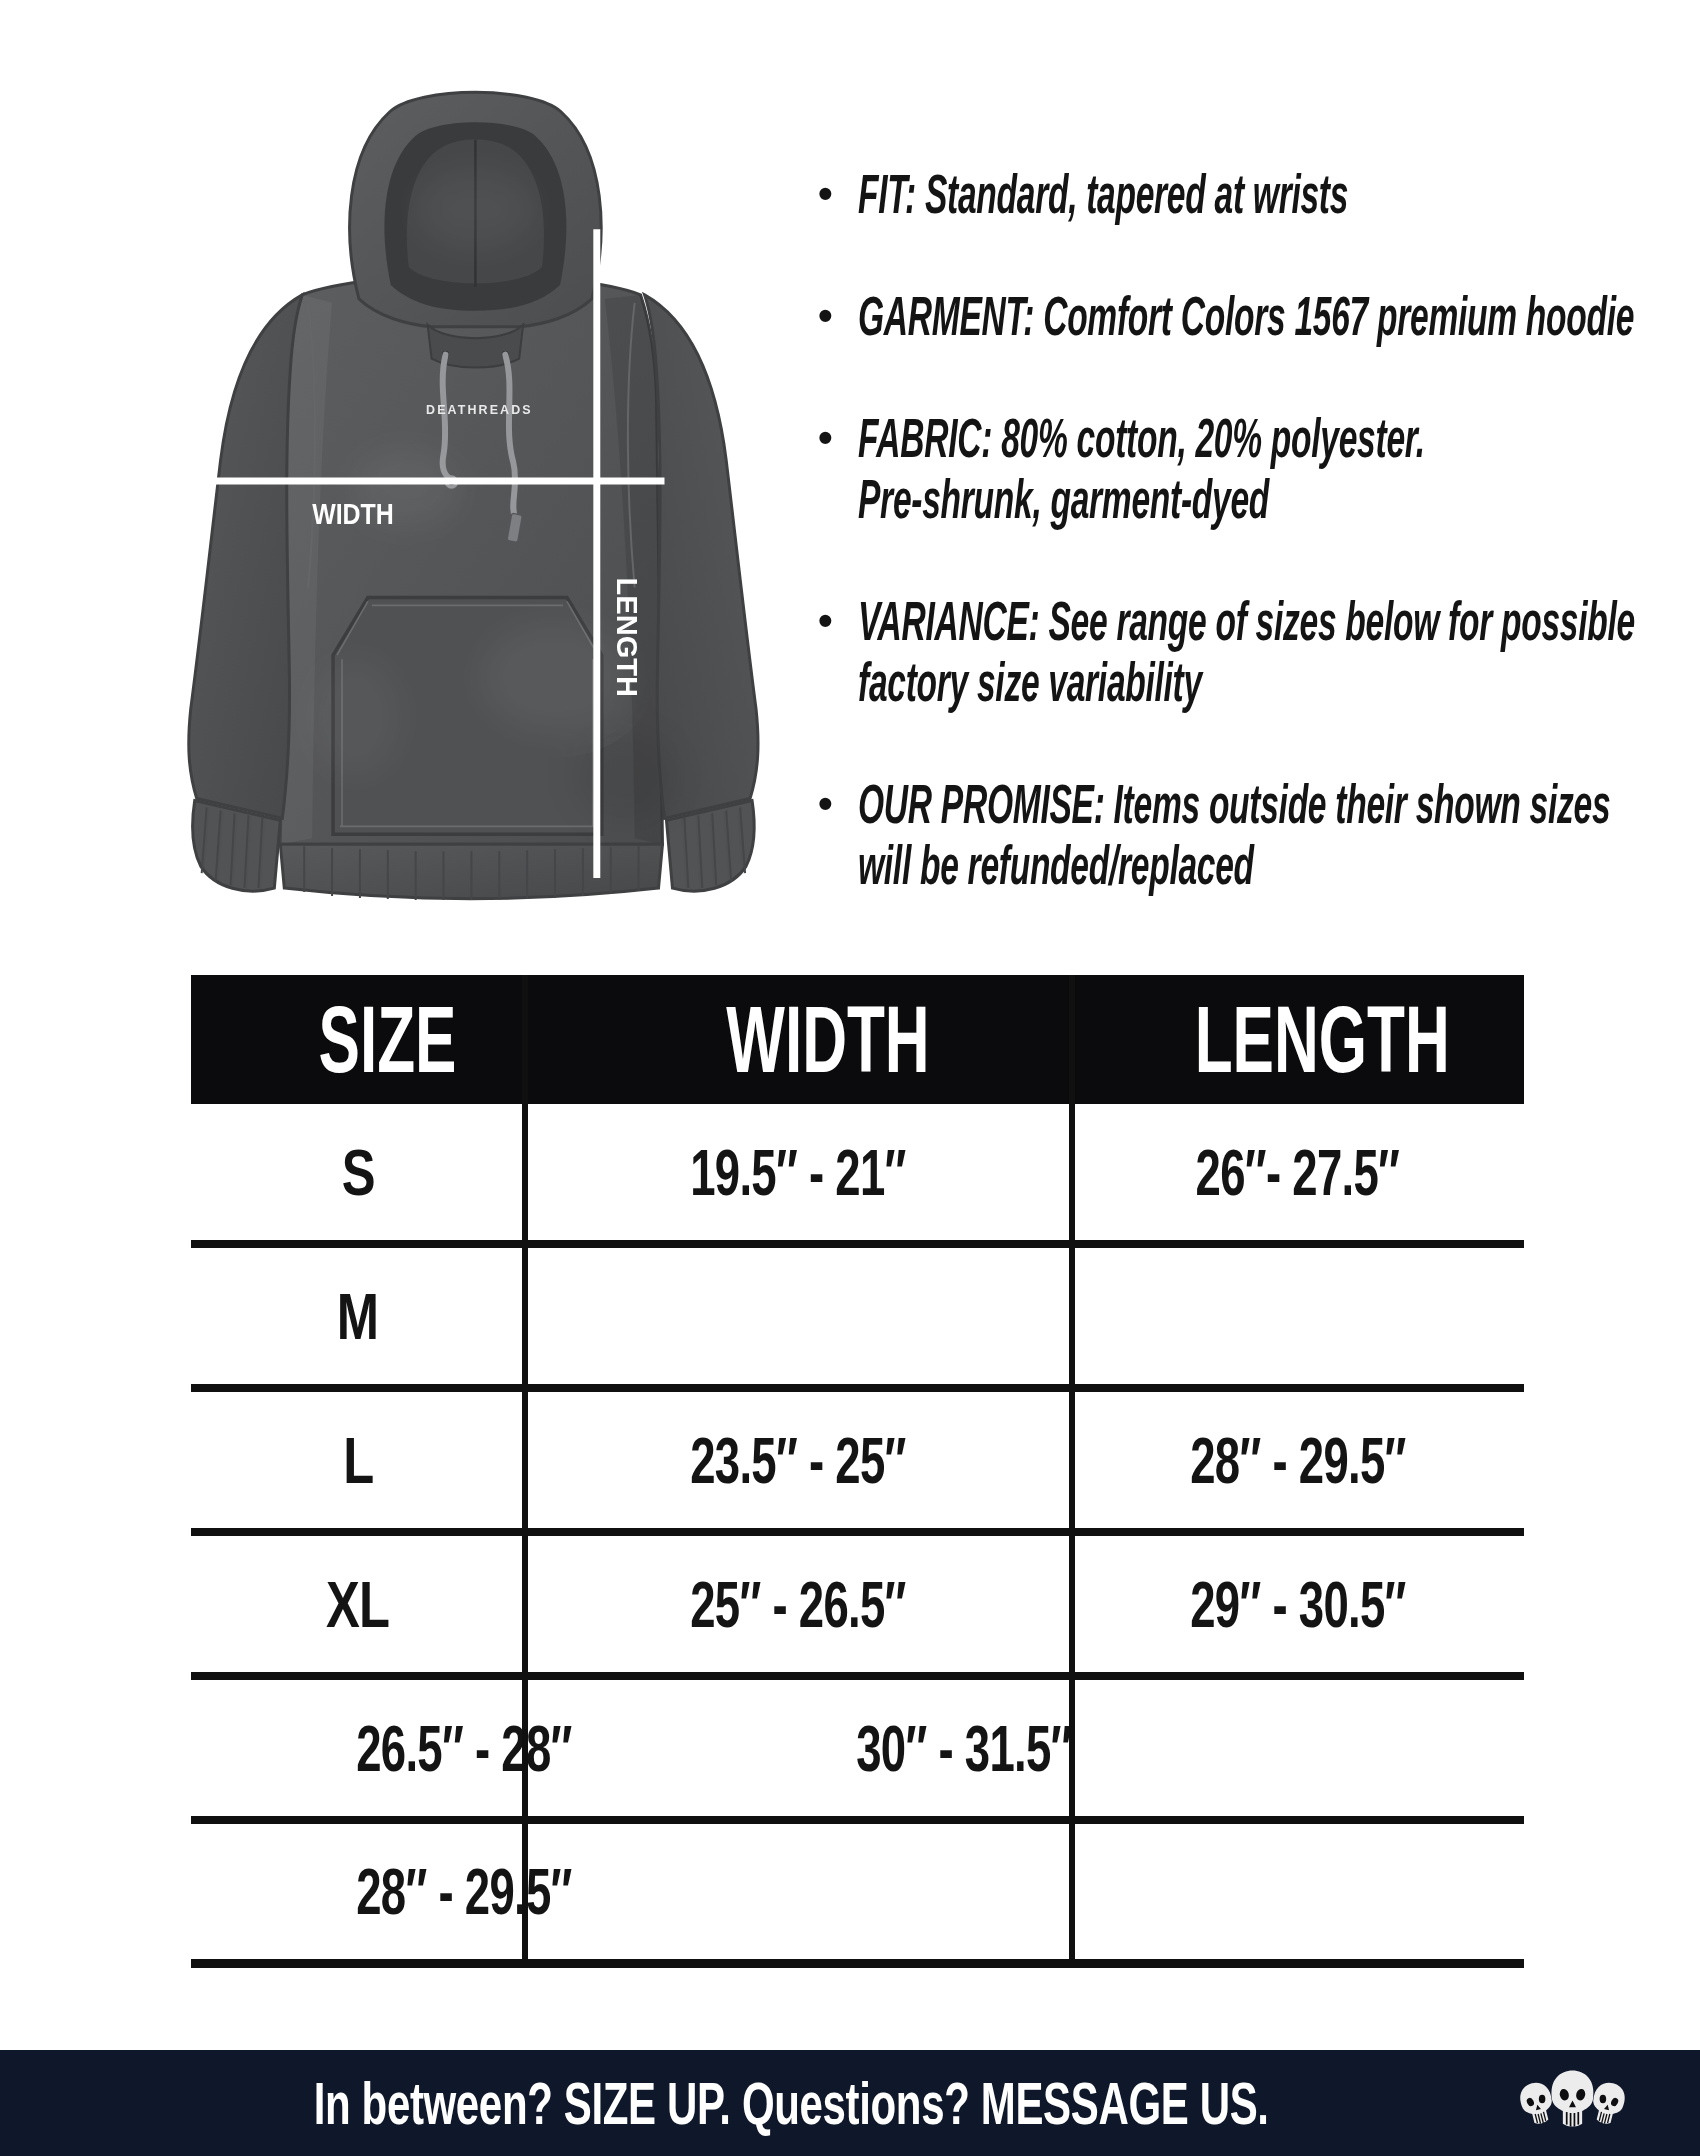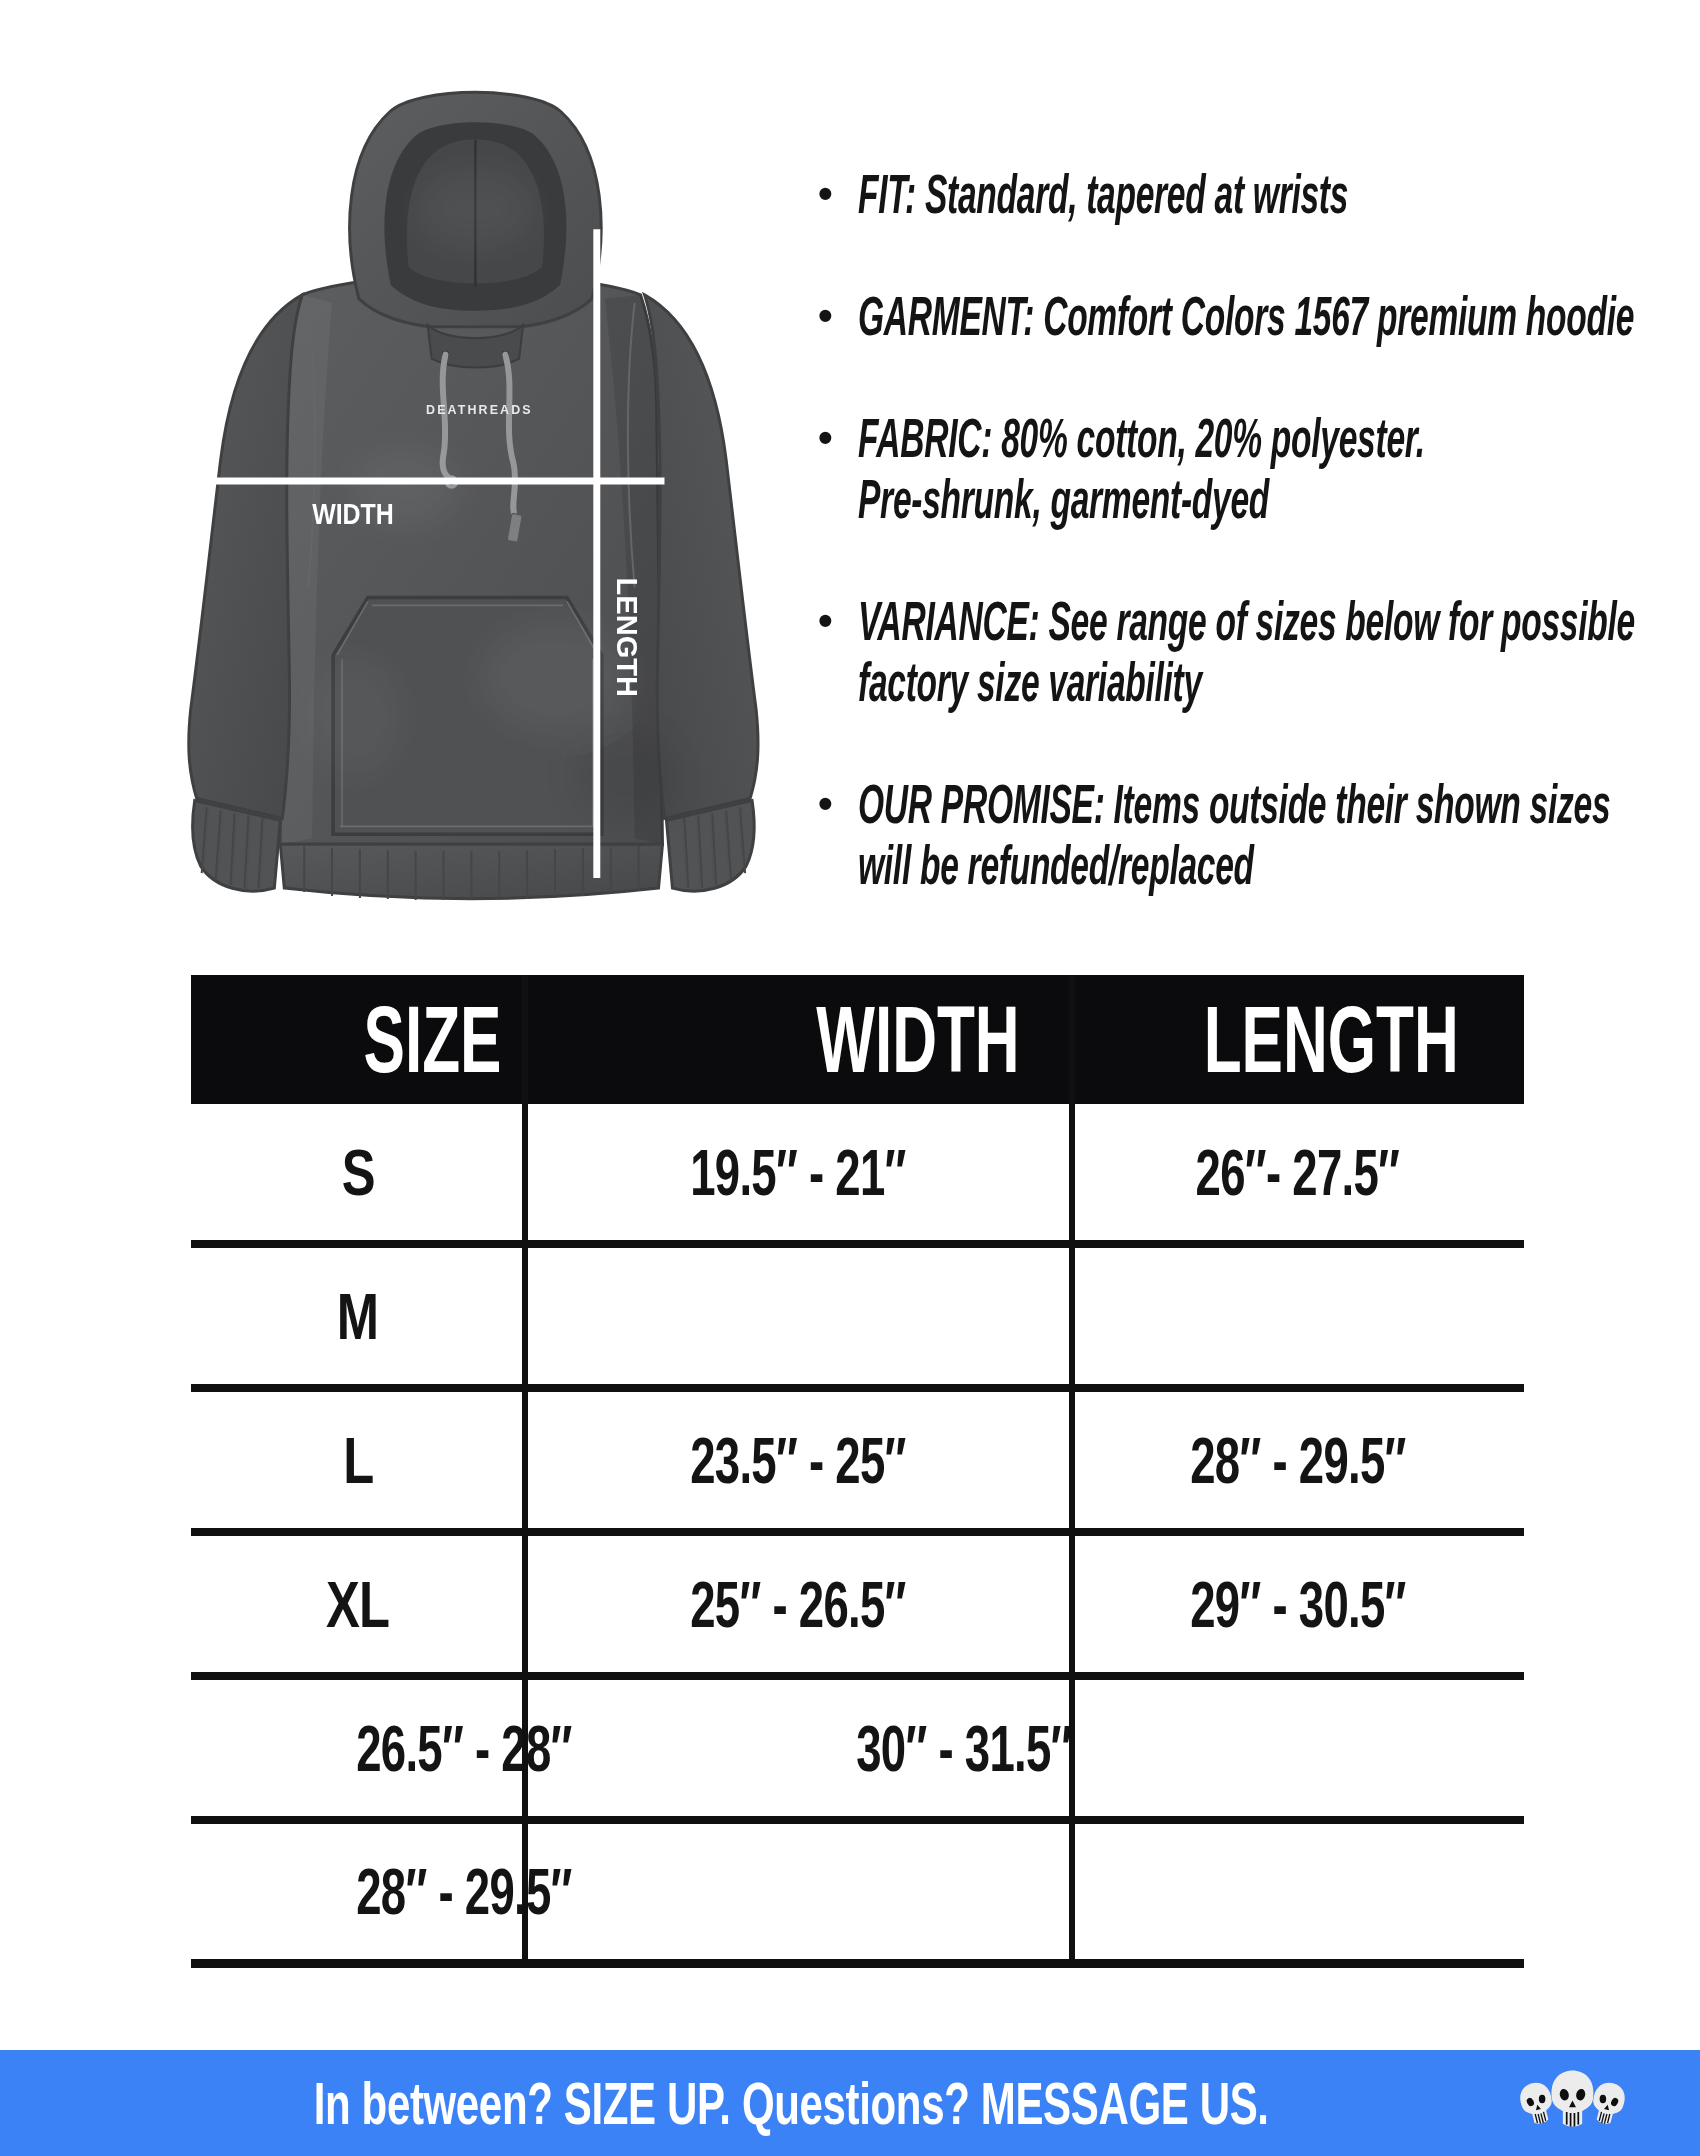--- a/index.html
+++ b/index.html
@@ -20,35 +20,35 @@
   .bullet-dot{width:40px;flex:0 0 40px;font-size:42px;line-height:61px;font-weight:bold;color:#141414;}
   .detail-text{flex:1;font-style:italic;}
   .detail-line{
     display:block;height:61px;line-height:61px;font-size:56px;font-weight:bold;
     letter-spacing:-0.5px;transform:scaleX(.6);transform-origin:0 50%;white-space:nowrap;color:#141414;
   }
 
   
   .size-table{position:absolute;left:191px;top:975px;width:1333px;}
   .thead{height:129px;background:#0b0b0d;display:flex;}
-  .th{display:flex;align-items:center;justify-content:flex-end;color:#ffffff;padding-left:48px;}
+  .th{display:flex;align-items:center;justify-content:center;color:#ffffff;padding-left:48px;}
   .col-0{width:334px;}.col-1{width:546px;}.col-2{width:453px;}
   .th .squeeze{font-size:94px;font-weight:bold;--sx:.66;}
   .trow{display:flex;height:144px;border-bottom:8px solid #101011;box-sizing:border-box;}
   .trow.last{border-bottom-width:9px;}
   .td{display:flex;align-items:center;justify-content:center;font-weight:bold;font-size:65px;}
   .td .squeeze{--sx:.7;letter-spacing:-1px;}
   .td.col-0 .squeeze{--sx:.78;}
   .vline{position:absolute;top:0;bottom:0;width:6px;background:#101011;}
   .vline-1{left:331px;}
   .vline-2{left:878px;}
 
   
   .footer{
-    position:absolute;left:0;top:2050px;width:1700px;height:106px;background:#3b82f6;
+    position:absolute;left:0;top:2050px;width:1700px;height:106px;background:#0f172a;
     display:flex;align-items:center;justify-content:center;
   }
   .footer-text{
     font-size:60px;font-weight:bold;color:#ffffff;letter-spacing:-0.5px;
     transform:scaleX(.7);position:relative;left:-59px;
   }
   .skulls{position:absolute;right:52px;top:50%;transform:translateY(-50%);width:151px;height:88px;}
 </style>
 </head>
 <body>

